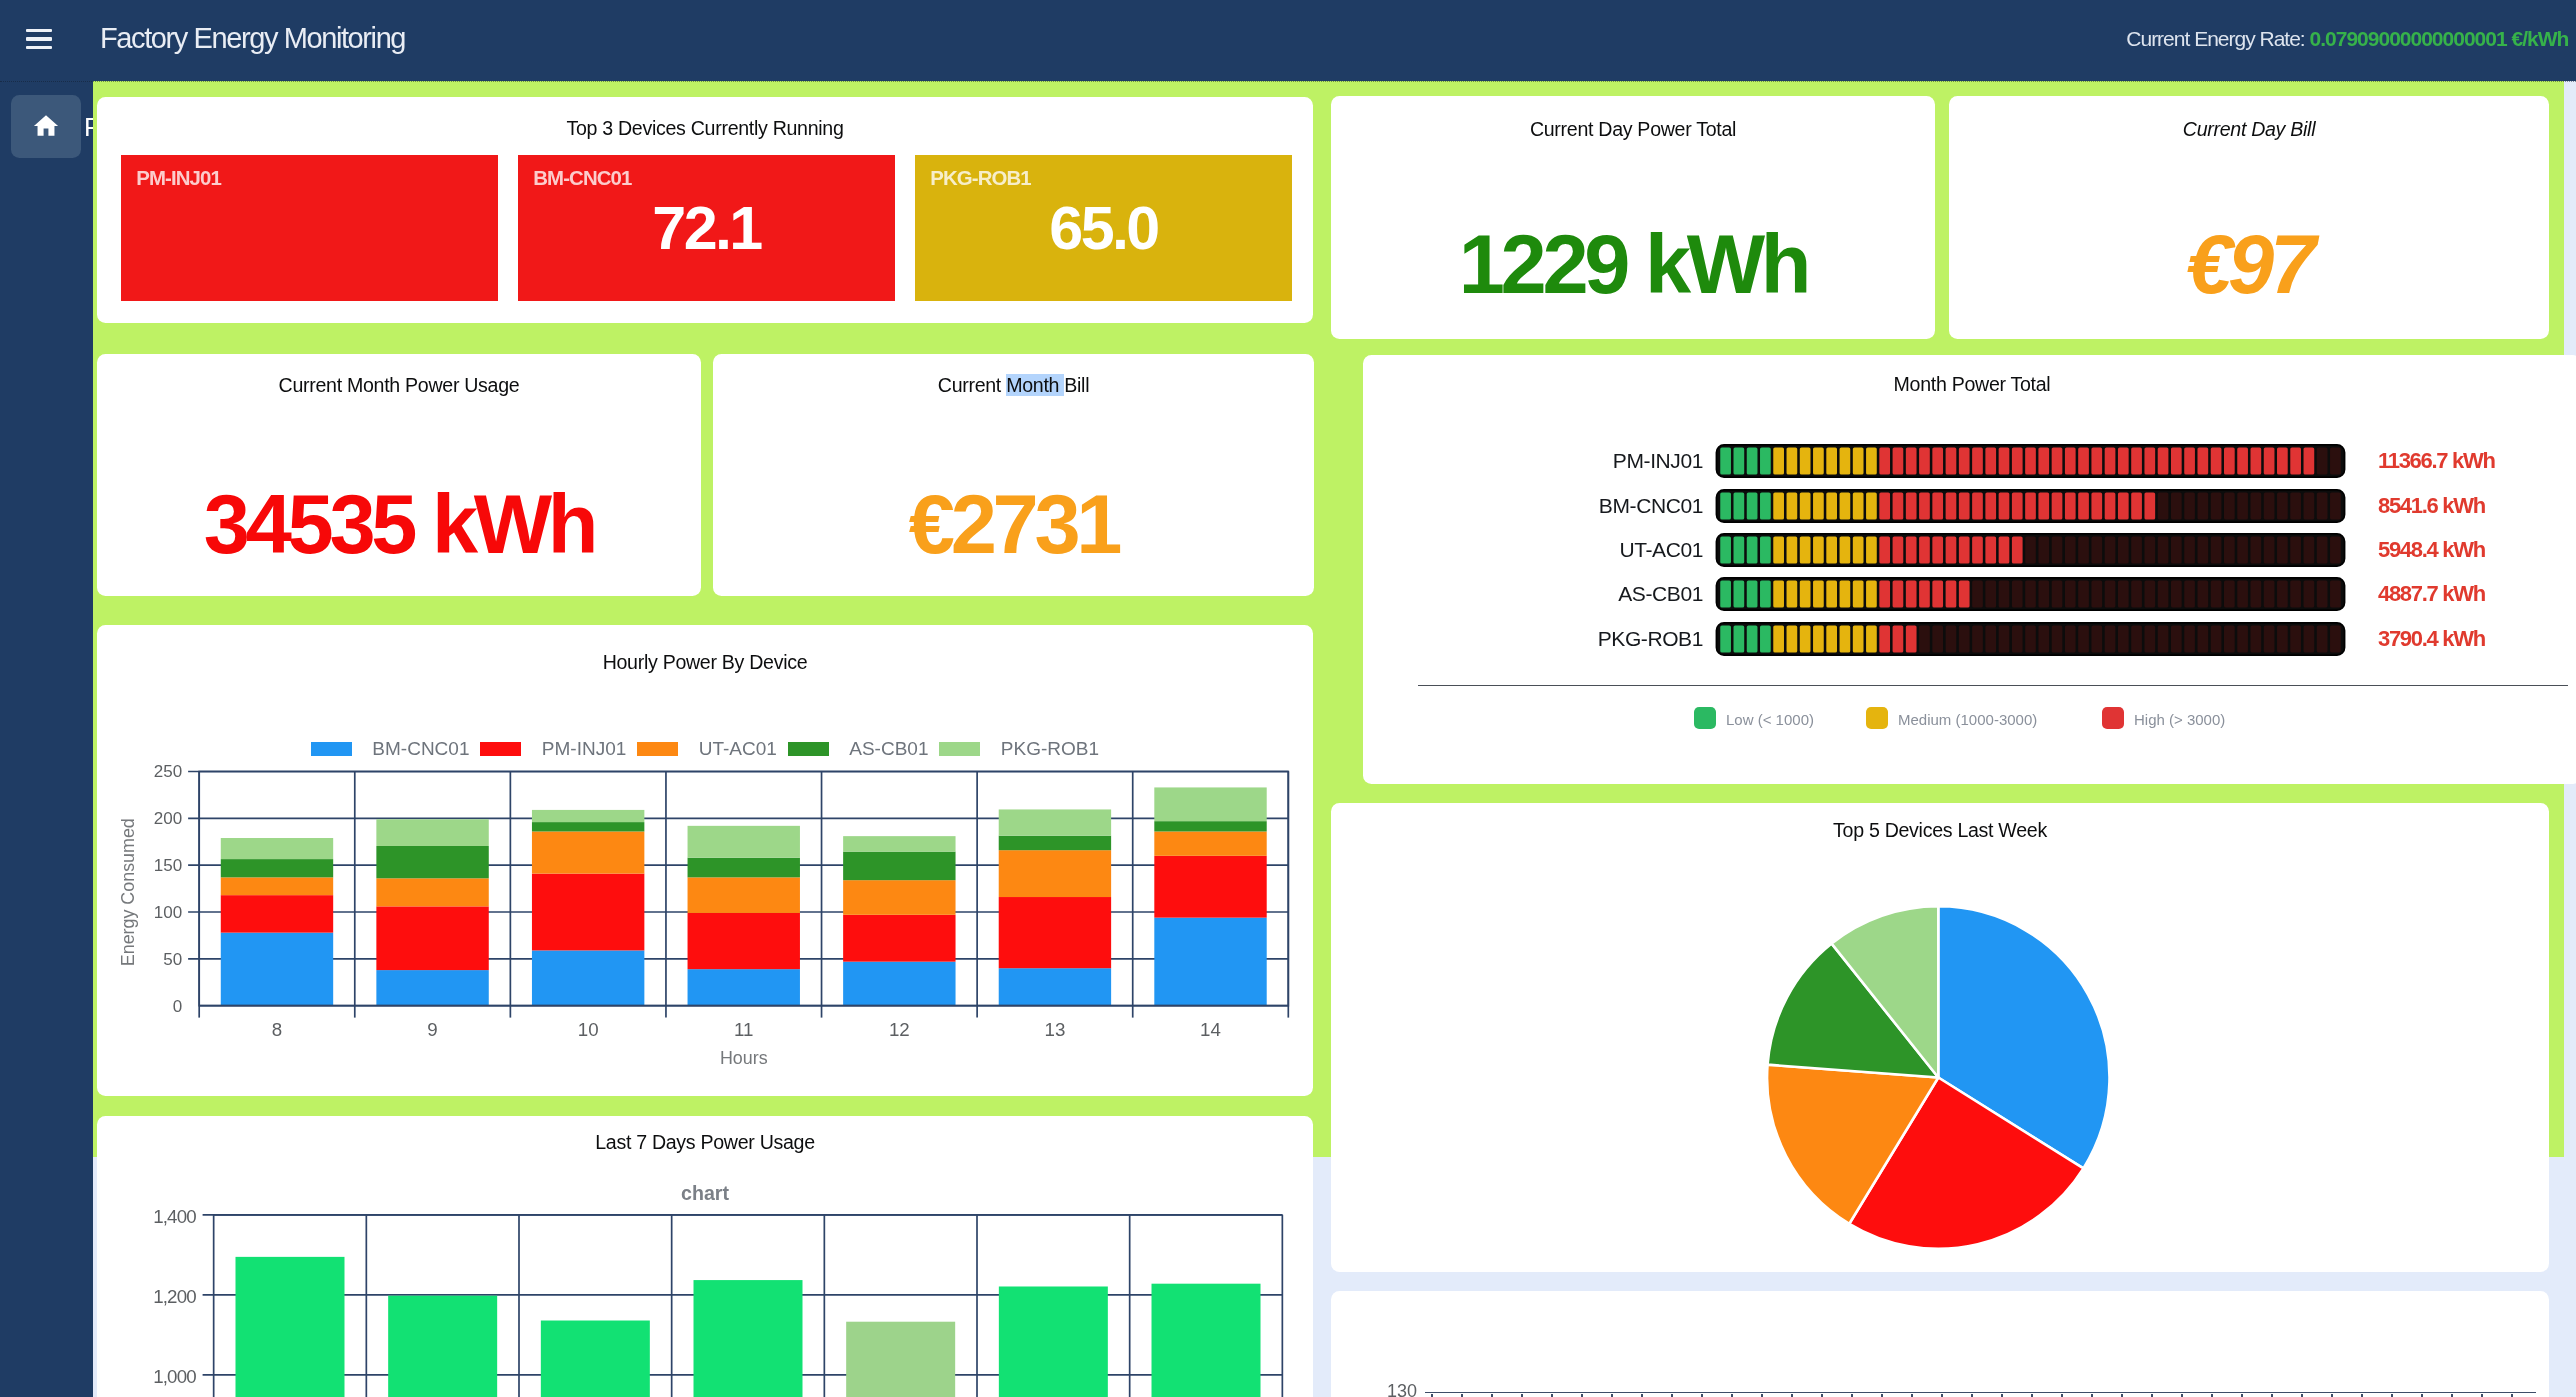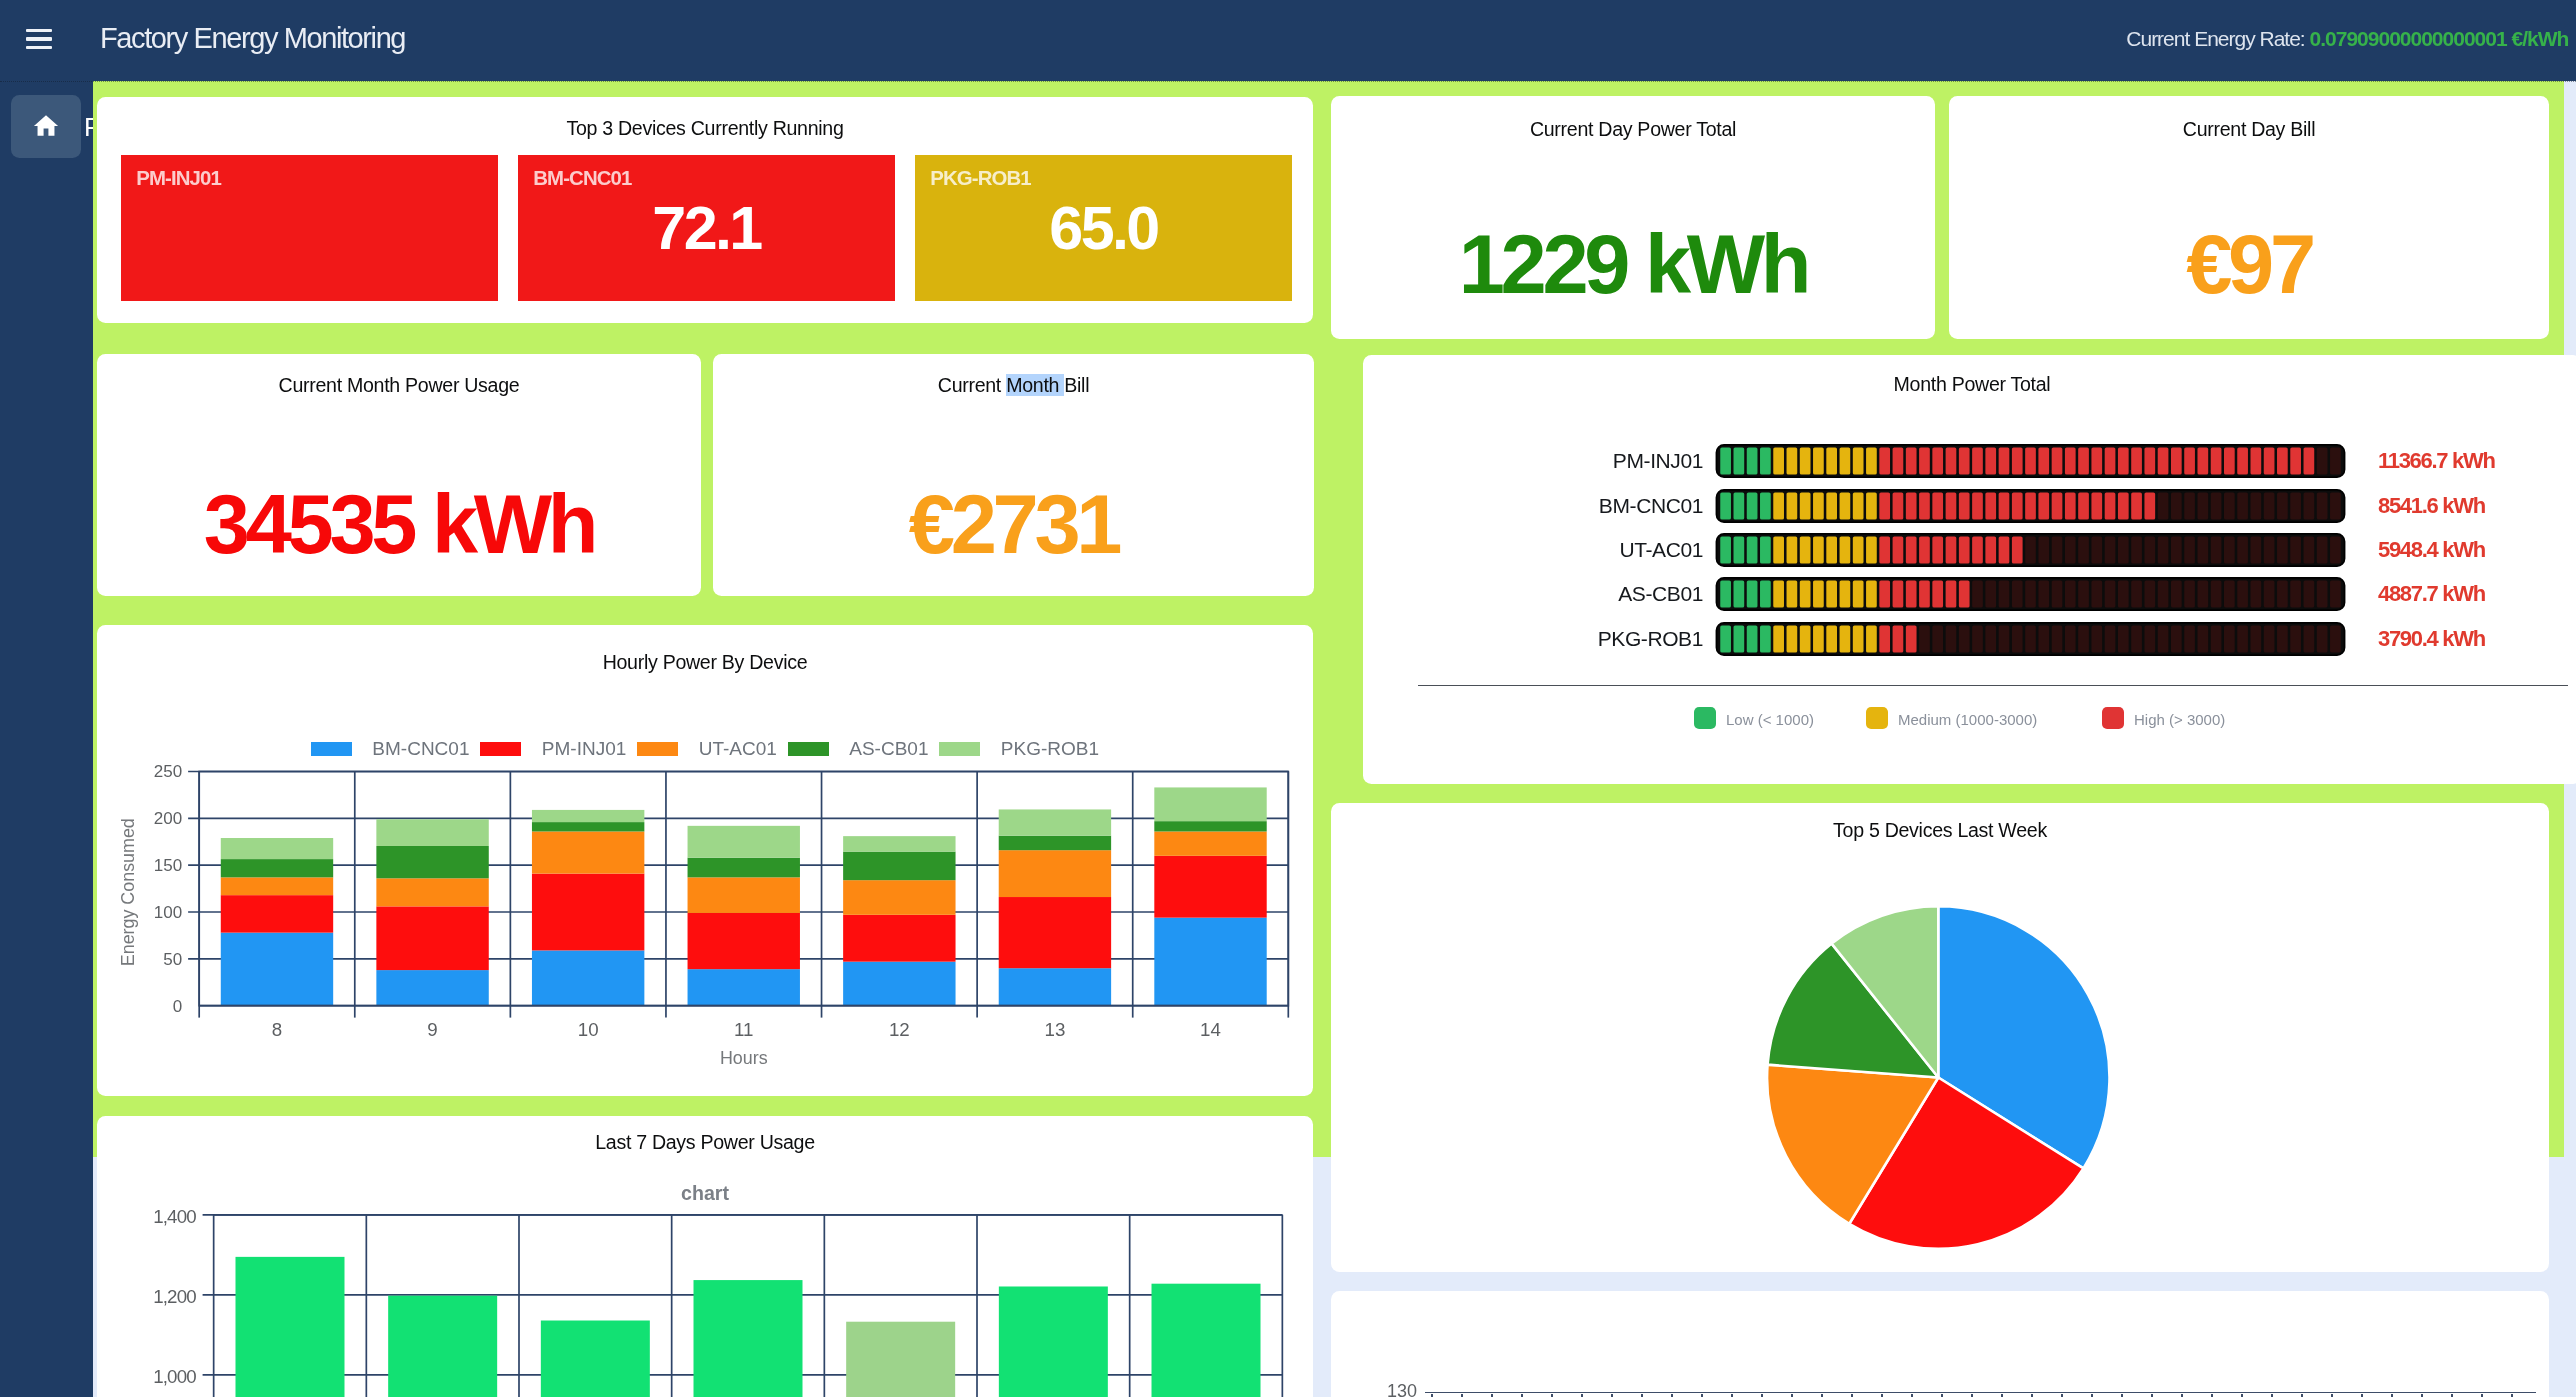--- a/index.html
+++ b/index.html
@@ -30,21 +30,21 @@
   #card-top3 { left:16px; top:16px; width:1216px; height:226px; }
   #card-top3 .card-title { top:19.6px; }
   .tile { position:absolute; top:58px; width:377px; height:146px; }
   .tile .tile-name { position:absolute; left:15.3px; top:12px; font-size:20.4px; font-weight:bold; color:rgba(255,255,255,.78); letter-spacing:-0.9px; }
   .tile .tile-value { position:absolute; left:0; top:50%; width:100%; transform:translateY(-50%); text-align:center; font-size:61px; font-weight:bold; color:#ffffff; letter-spacing:-2.6px; }
   #tile-0 { left:24px; } #tile-1 { left:421px; } #tile-2 { left:818px; }
 
   
   .stat-value { position:absolute; left:0; width:100%; text-align:center; font-weight:bold; font-size:83px; letter-spacing:-4.3px; }
   #card-daytotal { left:1250px; top:14.5px; width:604px; height:243px; }
-  #card-daybill  { left:1868px; top:14.5px; width:600px; height:243px; }
+  #card-daybill  { left:1868px; top:14.5px; width:600px; height:243px;font-style:italic; }
   #card-daytotal .card-title, #card-daybill .card-title { top:22px; }
   #card-daytotal .stat-value, #card-daybill .stat-value { top:121px; }
   #card-monthusage { left:16px;  top:273px; width:604px; height:242px; }
   #card-monthbill  { left:632px; top:273px; width:601px; height:242px; }
   #card-monthusage .card-title, #card-monthbill .card-title { top:20.4px; }
   #card-monthusage .stat-value, #card-monthbill .stat-value { top:123px; }
   .sel { background:#b3d4fc; }
 
   
   #card-gauge { left:1250px; top:274px; width:1218px; height:429px;margin-left:32px; }

